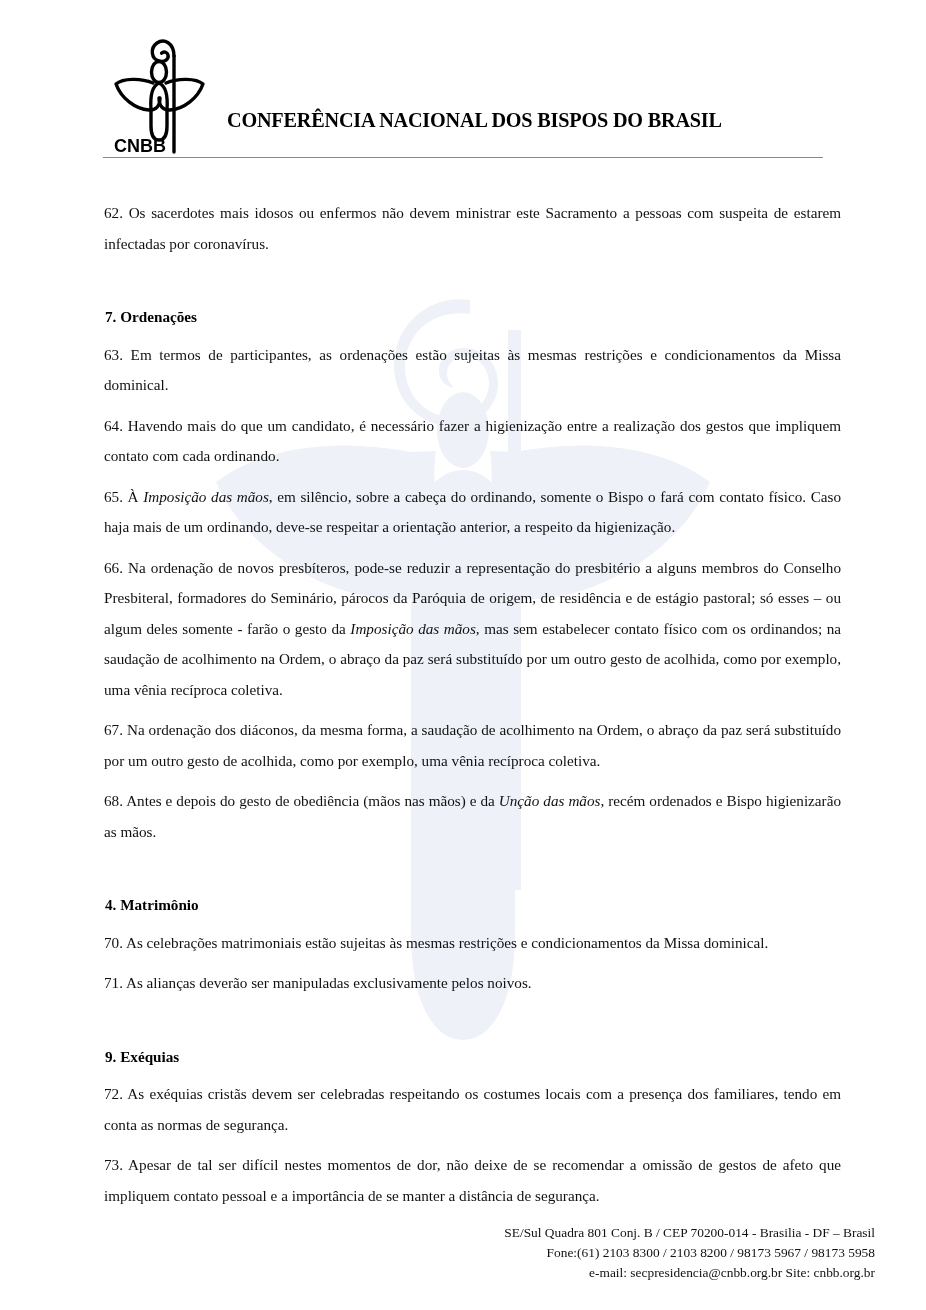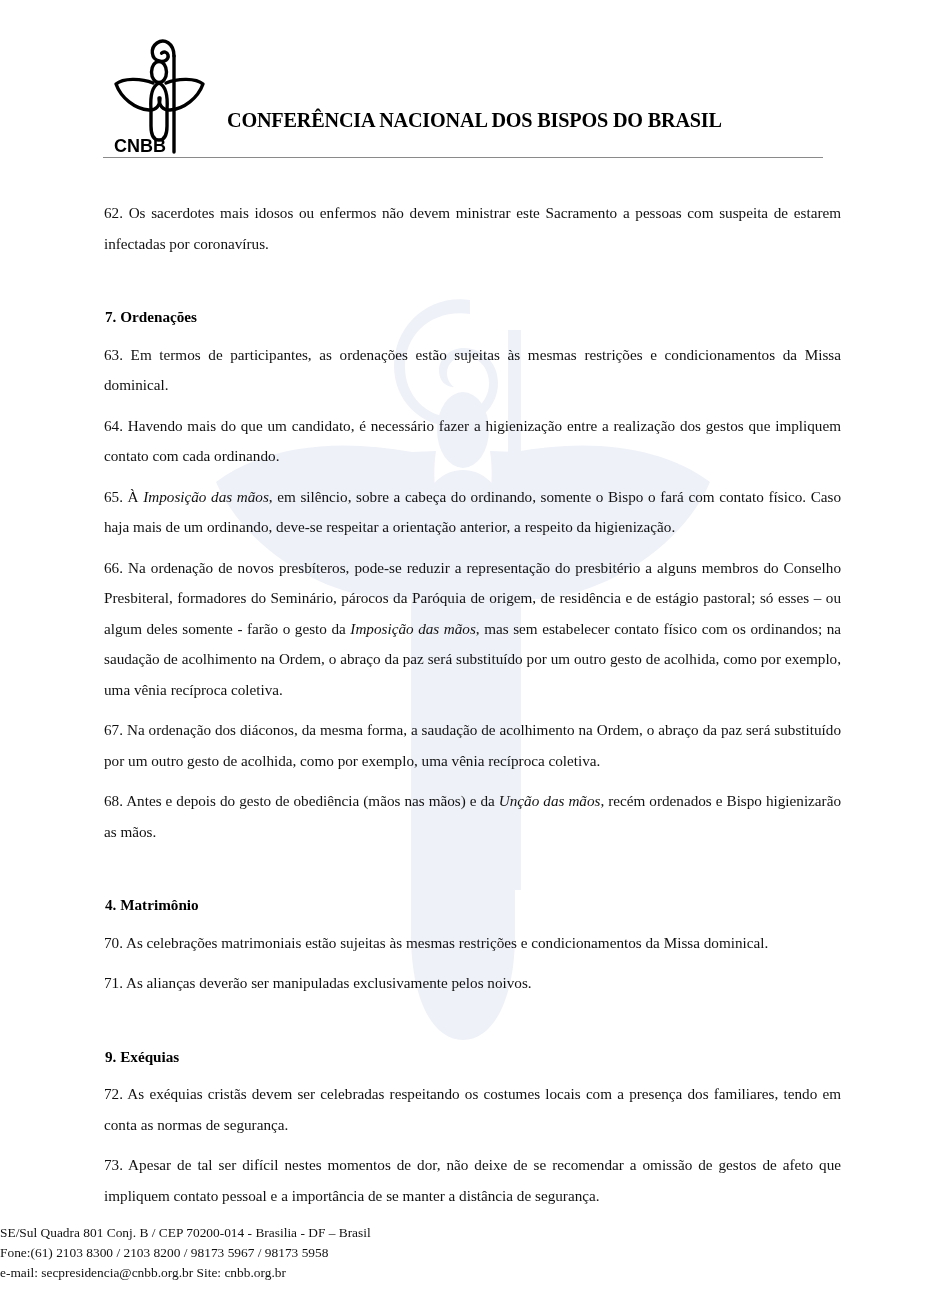--- a/index.html
+++ b/index.html
@@ -99,21 +99,21 @@
   .gap-before-section { height: 32px; }
   .gap-after-section  { height: 6px; }
   em.it { }
 
   
   .footer {
     position: absolute;
     left: 0;
     top: 1223px;
     width: 875px;
-    text-align: left;
+    text-align: right;
     z-index: 2;
   }
   .footer div {
     font-size: 13.4px;
     line-height: 20px;
     color: #111;
   }
 </style>
 </head>
 <body>

